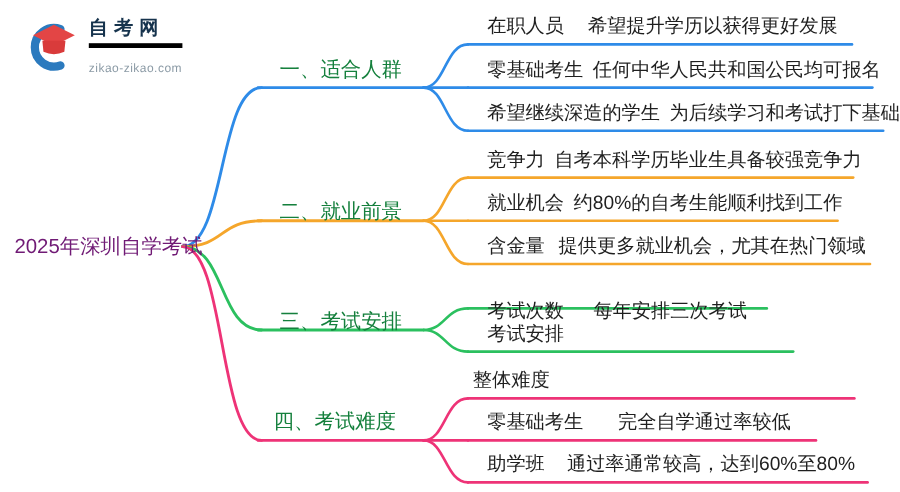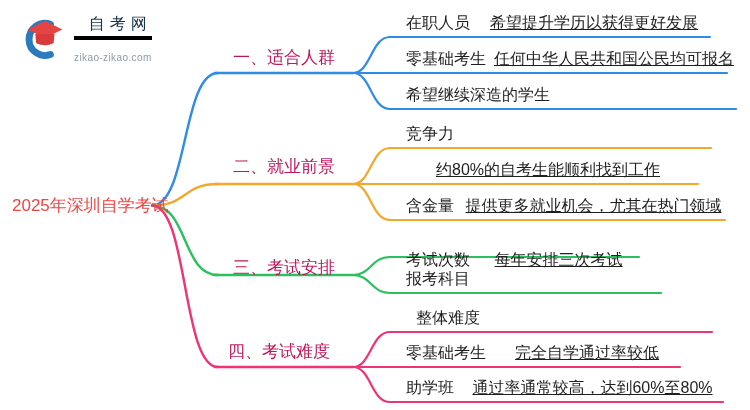--- a/index.html
+++ b/index.html
@@ -4,36 +4,36 @@
 <style>
   html,body{margin:0;padding:0;background:#ffffff;}
   .stage{
     position:relative;width:750px;height:410px;background:#ffffff;overflow:hidden;
     font-family:"Liberation Sans","DejaVu Sans",sans-serif;color:#1f1f1f;
   }
   #connectors{position:absolute;left:0;top:0;width:750px;height:410px;pointer-events:none;}
   .logo{position:absolute;left:22px;top:14px;display:flex;align-items:center;cursor:pointer;}
   .logo-icon{width:44px;height:44px;display:block;}
   .logo-textcol{margin-left:8px;}
-  .logo-title{font-size:16px;font-weight:400;color:#16334d;letter-spacing:5px;line-height:20px;text-align:right;}
+  .logo-title{font-size:16px;font-weight:700;color:#16334d;letter-spacing:5px;line-height:20px;}
   .logo-domain{font-size:10px;color:#8c9ba6;border-top:4px solid #000000;margin-top:2px;padding-top:12px;letter-spacing:0.4px;}
   .root-title{
     position:absolute;left:12px;top:194px;width:142px;height:24px;line-height:24px;
-    font-size:17px;font-weight:500;color:#ef4444;white-space:nowrap;
+    font-size:17px;font-weight:500;color:#701a75;white-space:nowrap;
   }
   .branch-label{
-    position:absolute;height:24px;line-height:24px;font-size:17px;color:#be185d;
+    position:absolute;height:24px;line-height:24px;font-size:17px;color:#15803d;
     text-align:center;white-space:nowrap;
   }
   .item-row{
     position:absolute;height:24px;line-height:24px;display:flex;align-items:center;
     font-size:16px;color:#1f1f1f;white-space:nowrap;
   }
   .item-keyword{margin-left:16px;}
-  .item-desc{flex:1;text-align:center;padding-left:8px;text-decoration:underline;}
+  .item-desc{flex:1;text-align:center;padding-left:8px;}
 </style>
 </head>
 <body>
 
 <div class="stage">
   <svg id="connectors" viewBox="0 0 750 410">
       <path d="M152,205.5 C188,205.5 182,73 218,73" stroke="#2e8be8" stroke-width="2.4" fill="none" stroke-linecap="round"></path>
       <path d="M215,73 L353,73" stroke="#2e8be8" stroke-width="2.4" fill="none" stroke-linecap="round"></path>
       <path d="M353,73 C371,73 371,37 390,37" stroke="#2e8be8" stroke-width="2.2" fill="none" stroke-linecap="round"></path>
       <path d="M390,37 L710,37" stroke="#2e8be8" stroke-width="2.2" fill="none" stroke-linecap="round"></path>
@@ -84,42 +84,45 @@
       <div class="item-row" style="left: 390px; width: 320px; top: 11px;">
         <span class="item-keyword">在职人员</span>
         <span class="item-desc">希望提升学历以获得更好发展</span>
       </div>
       <div class="item-row" style="left: 390px; width: 337px; top: 47px;">
         <span class="item-keyword">零基础考生</span>
         <span class="item-desc">任何中华人民共和国公民均可报名</span>
       </div>
       <div class="item-row" style="left: 390px; width: 346px; top: 83px;">
         <span class="item-keyword">希望继续深造的学生</span>
+        <span class="item-desc">为后续学习和考试打下基础</span>
       </div>
-      <div class="branch-label" style="left: 215px; width: 138px; top: 155px;">二、就业前景</div>
+      <div class="branch-label" style="left: 215px; width: 138px; top: 165px;">二、就业前景</div>
       <div class="item-row" style="left: 390px; width: 321px; top: 122px;">
         <span class="item-keyword">竞争力</span>
+        <span class="item-desc">自考本科学历毕业生具备较强竞争力</span>
       </div>
       <div class="item-row" style="left: 390px; width: 308px; top: 158px;">
+        <span class="item-keyword">就业机会</span>
         <span class="item-desc">约80%的自考生能顺利找到工作</span>
       </div>
       <div class="item-row" style="left: 390px; width: 335px; top: 194px;">
         <span class="item-keyword">含金量</span>
         <span class="item-desc">提供更多就业机会，尤其在热门领域</span>
       </div>
       <div class="branch-label" style="left: 215px; width: 138px; top: 256px;">三、考试安排</div>
       <div class="item-row" style="left: 390px; width: 249px; top: 248px;">
         <span class="item-keyword">考试次数</span>
         <span class="item-desc">每年安排三次考试</span>
       </div>
       <div class="item-row" style="left: 390px; width: 271px; top: 267px;">
-        <span class="item-keyword">报考科目</span>
+        <span class="item-keyword">考试安排</span>
       </div>
       <div class="branch-label" style="left: 210px; width: 138px; top: 340px;">四、考试难度</div>
-      <div class="item-row" style="left: 400px; width: 322px; top: 306px;">
+      <div class="item-row" style="left: 378px; width: 322px; top: 306px;">
         <span class="item-keyword">整体难度</span>
       </div>
       <div class="item-row" style="left: 390px; width: 290px; top: 341px;">
         <span class="item-keyword">零基础考生</span>
         <span class="item-desc">完全自学通过率较低</span>
       </div>
       <div class="item-row" style="left: 390px; width: 333px; top: 376px;">
         <span class="item-keyword">助学班</span>
         <span class="item-desc">通过率通常较高，达到60%至80%</span>
       </div>

